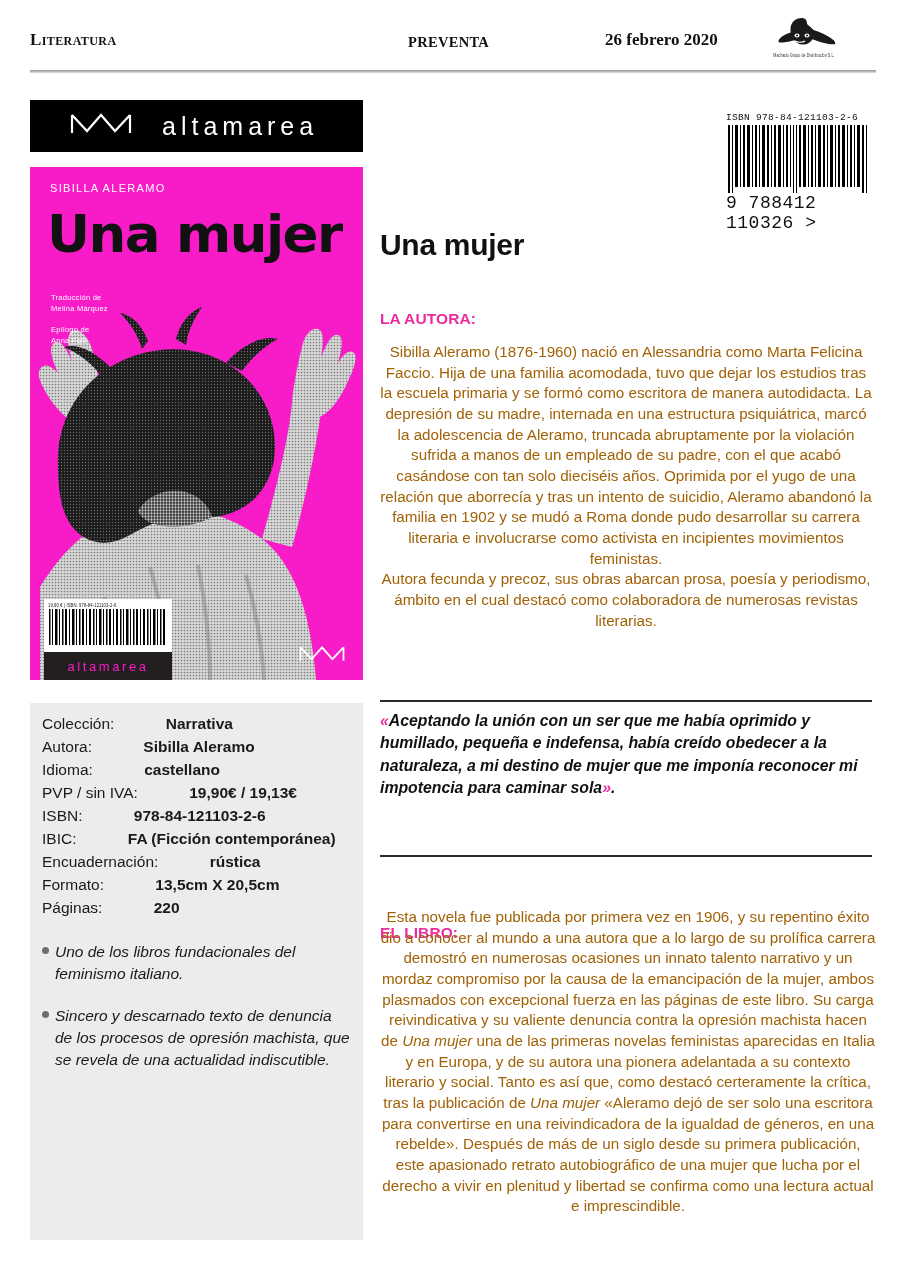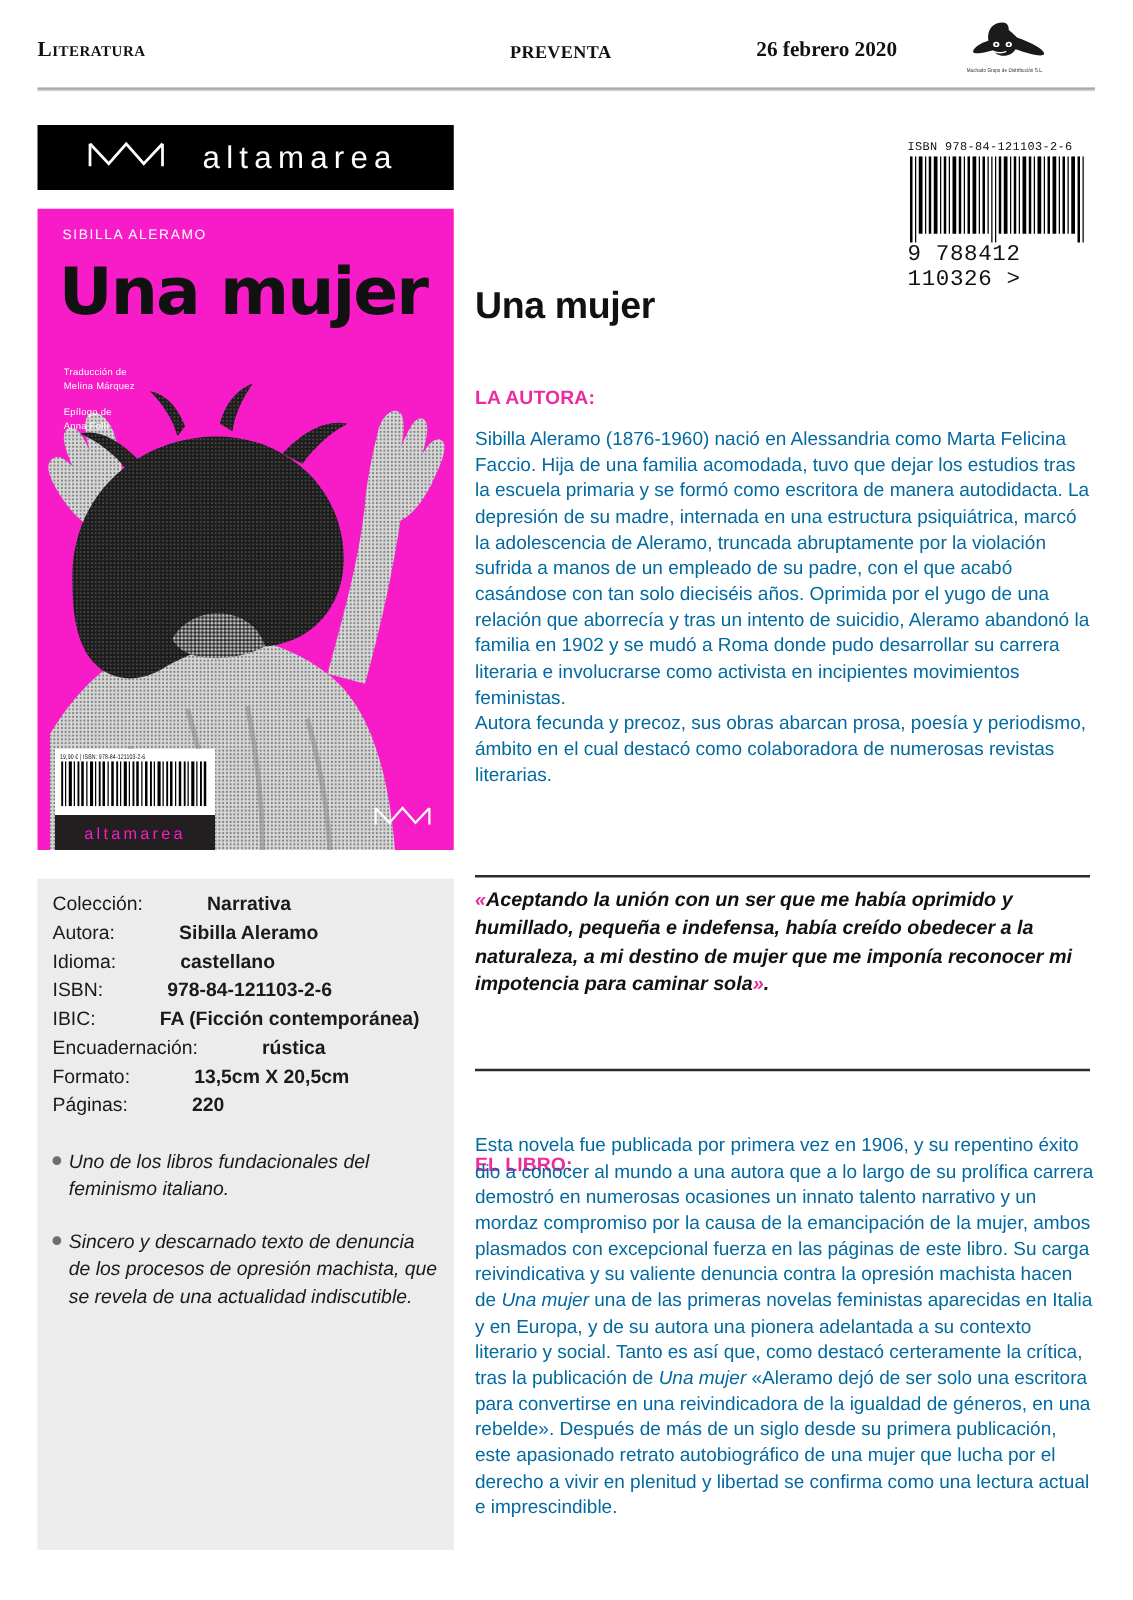--- a/index.html
+++ b/index.html
@@ -137,21 +137,21 @@
 
   .book-title {
     position:absolute; left:380px; top:228px;
     font-size:30px; font-weight:bold; color:#111; letter-spacing:-.3px;
   }
 
   .sect-head {
     color:#ED2BA0; font-weight:bold; font-size:15.5px; letter-spacing:.1px;
   }
   .body-text {
-    font-size:15.2px; line-height:1.36; color:#0369a1; text-align:left;
+    font-size:15.2px; line-height:1.36; color:#a16207; text-align:center;
   }
   .body-text i { font-style:italic; }
 
   .autora-head { position:absolute; left:380px; top:310px; }
   .autora-body { position:absolute; left:380px; top:342px; width:492px; }
 
   .rule-mid {
     position:absolute; left:380px; top:700px; width:492px; height:2px;
     background:#2b2b2b;
   }
@@ -349,20 +349,24 @@
       <span>Colección:</span>
       <b>Narrativa</b>
     </div>
     <div class="spec-line">
       <span>Autora:</span>
       <b>Sibilla Aleramo</b>
     </div>
     <div class="spec-line">
       <span>Idioma:</span>
       <b>castellano</b>
+    </div>
+    <div class="spec-line">
+      <span>PVP / sin IVA:</span>
+      <b>19,90€ / 19,13€</b>
     </div>
     <div class="spec-line">
       <span>ISBN:</span>
       <b>978-84-121103-2-6</b>
     </div>
     <div class="spec-line">
       <span>IBIC:</span>
       <b>FA (Ficción contemporánea)</b>
     </div>
     <div class="spec-line">

